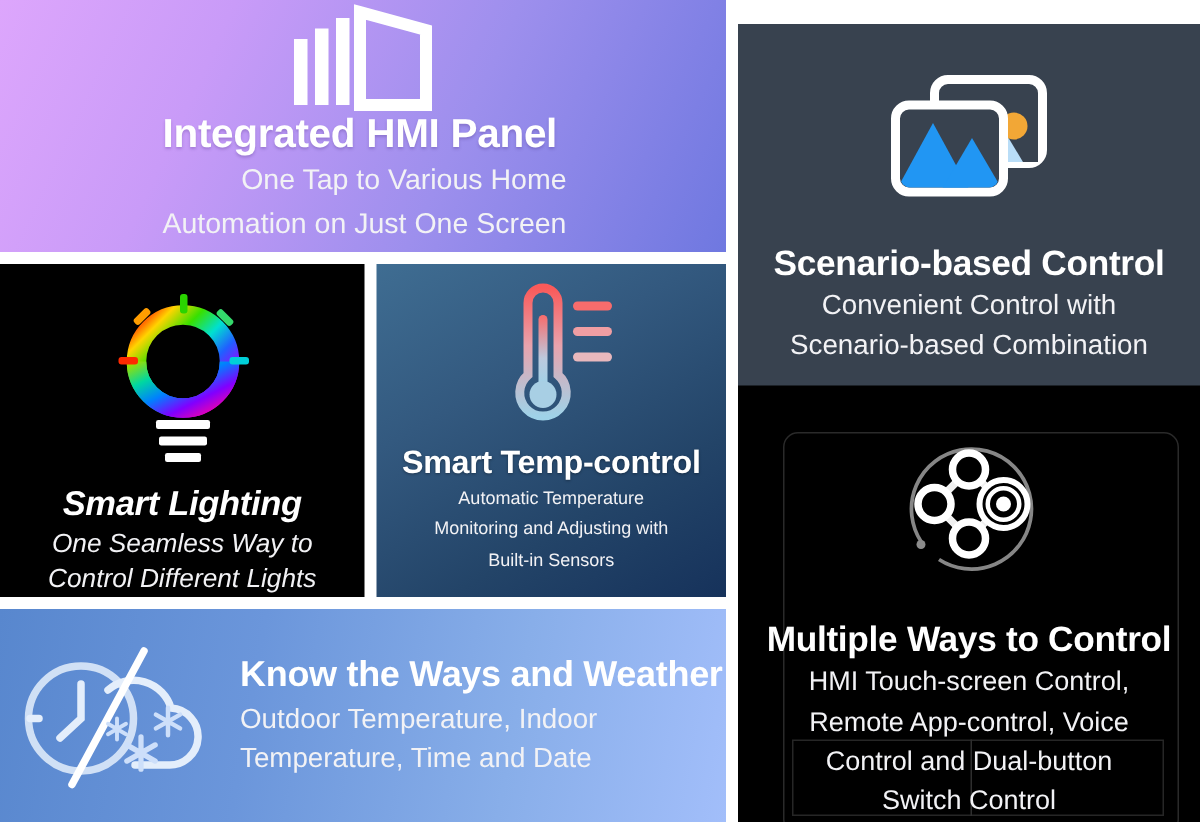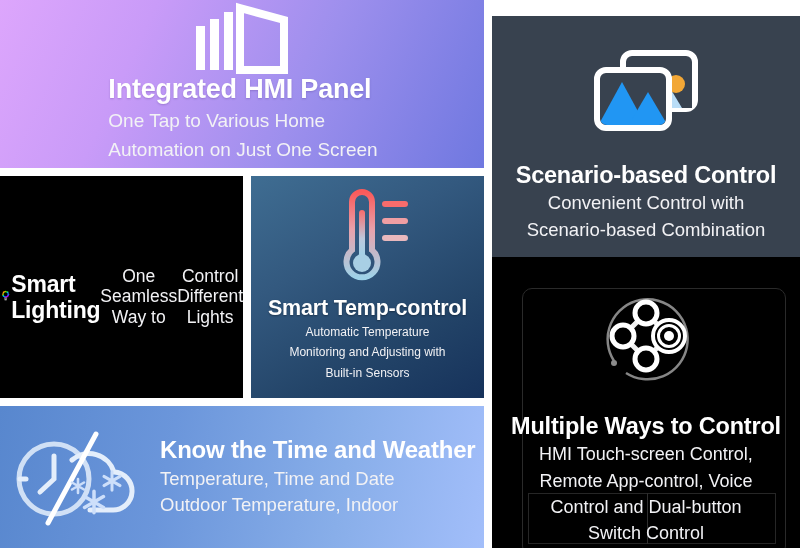--- a/index.html
+++ b/index.html
@@ -47,29 +47,30 @@
     flex-direction: column;
   }
   #p-hmi .icon-wrap {
     width: 160px;
     display: flex;
     justify-content: center;
     align-items: center;
   }
   #p-hmi .txt { padding-left: 2px; }
   #p-hmi .title { font-size: 27px; text-shadow: 0 1px 2px rgba(60,30,110,.25); }
-  #p-hmi .subtitle { font-size: 19px; margin-top: 6px; }
+  #p-hmi .subtitle { font-size: 19px; margin-top: 6px; text-align: right; }
 
   
   #p-light {
     left: 0px; top: 176px; width: 243px; height: 222px;
     background: #000000;
-    display: flex; flex-direction: row;
+    display: flex; flex-direction: column;
     align-items: center; justify-content: flex-start;
     padding-top: 16px;
+    font-style: italic;
   }
   #p-light .title { font-size: 23px; margin-top: 6px; }
   #p-light .subtitle { font-size: 17.5px; text-align: center; margin-top: 3px; }
 
   
   #p-temp {
     left: 251px; top: 176px; width: 233px; height: 222px;
     background: linear-gradient(150deg, #3f6d92 0%, #33597f 35%, #234468 70%, #16325b 100%);
     display: flex; flex-direction: column;
     align-items: center; justify-content: flex-start;
@@ -234,23 +235,23 @@
           <g transform="translate(100,55) scale(1.15)">
             <path d="M0 -8 L0 8 M-7 -4 L7 4 M-7 4 L7 -4"></path>
           </g>
           <g transform="translate(82,76) scale(1.35)">
             <path d="M0 -8 L0 8 M-7 -4 L7 4 M-7 4 L7 -4"></path>
           </g>
         </g>
       </svg>
     </div>
     <div class="txt">
-      <div class="title">Know the Time and Weather</div>
+      <div class="title">Know the Ways and Weather</div>
+      <div class="subtitle">Outdoor Temperature, Indoor</div>
       <div class="subtitle">Temperature, Time and Date</div>
-      <div class="subtitle">Outdoor Temperature, Indoor</div>
     </div>
   </div>
 
   <div class="panel" id="p-scenario">
     <svg width="112" height="92" viewBox="0 0 112 92">
       <rect x="33" y="5" width="72" height="56" rx="9" fill="none" stroke="#ffffff" stroke-width="6"></rect>
       <g>
         <rect x="36" y="24" width="66" height="36" fill="#38424f"></rect>
         <path d="M56 60 L74 30 L92 60 Z" fill="#b9ddf7"></path>
         <circle cx="86" cy="36" r="9" fill="#f2a736"></circle>

